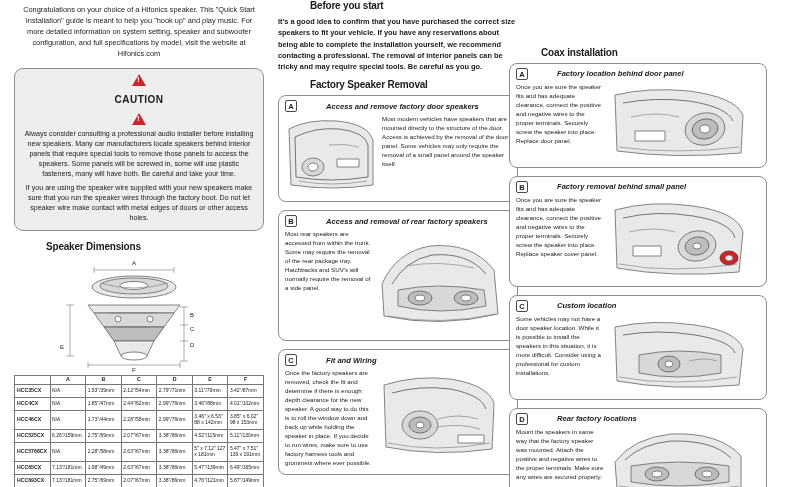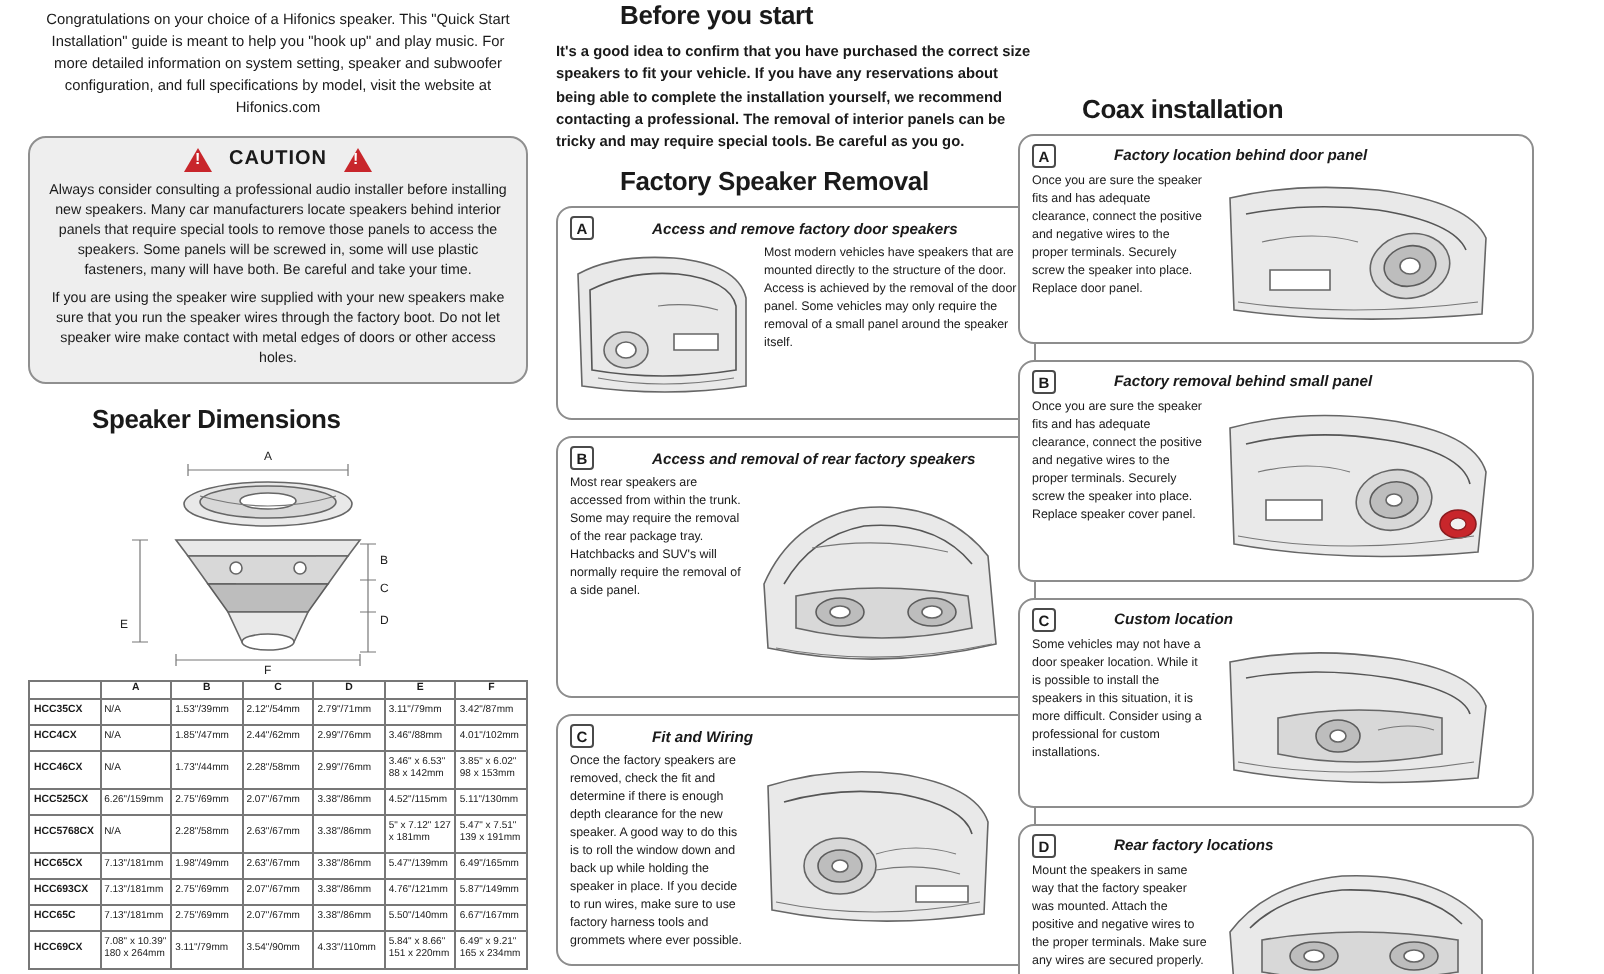--- a/index.html
+++ b/index.html
@@ -18,39 +18,40 @@
   .col { position:absolute; top:0; }
   .col-left  { left:14px;  width:250px; }
   .col-mid   { left:278px; width:240px; }
   .col-right { left:509px; width:258px;margin-top:47px; }
 
   
   h2.sec {
     font-size: 11.5px; font-weight: bold; margin: 0 0 5px 0;
     letter-spacing: -0.2px;
   }
-  h2.sec.big { font-size: 13px; padding-left: 32px; }
+  h2.sec.big { font-size: 10px; padding-left: 32px; }
 
   
   .intro {
     font-size: 7.4px; line-height: 1.5; text-align:center;
     padding: 4px 4px 0 4px;
   }
 
   
   .caution {
     margin-top: 8px;
     border: 1px solid #8f8f8f;
     border-radius: 9px;
     background: #eeeeee;
     padding: 5px 8px 7px 8px;
   }
   .caution-head {
     display:flex; align-items:center; justify-content:center; gap:8px;
     margin-bottom: 4px;
+    flex-direction: column;
   }
   .caution-title { font-size: 10px; font-weight:bold; letter-spacing:0.5px; }
   .tri { width:0;height:0;border-left:7px solid transparent;border-right:7px solid transparent;border-bottom:12px solid #c8262b; position:relative;}
   .tri:after{ content:"!"; position:absolute; left:-2px; top:1px; font-size:8px; font-weight:bold; color:#fff;}
   .caution-body { font-size:7.1px; line-height:1.42; text-align:center; }
   .caution-body p { margin:0 0 4px 0; }
   .caution-body p:last-child { margin-bottom:0; }
 
   
   .dims-wrap { margin-top: 10px; }

